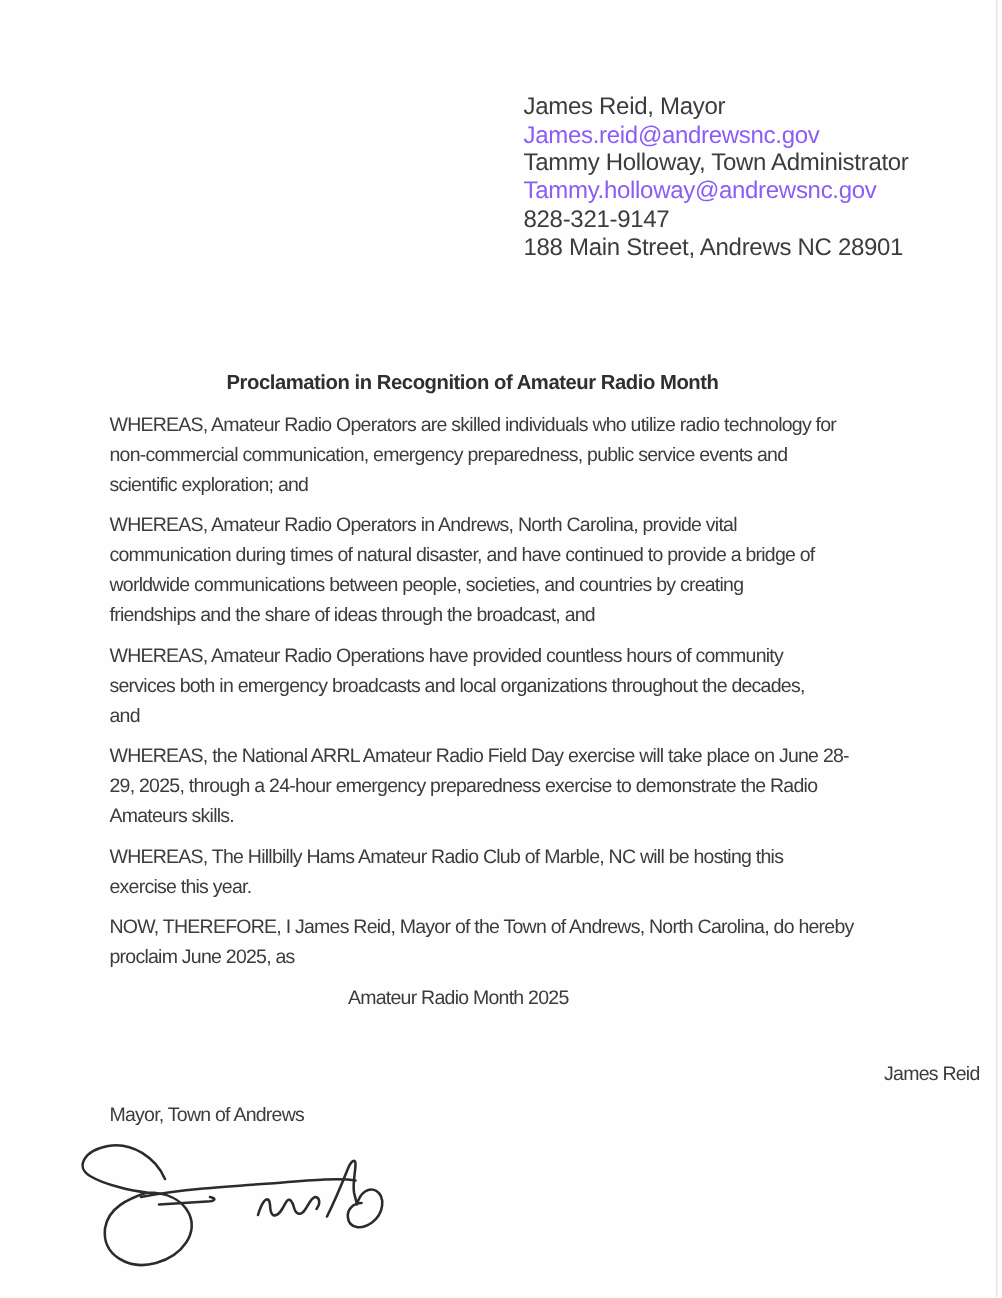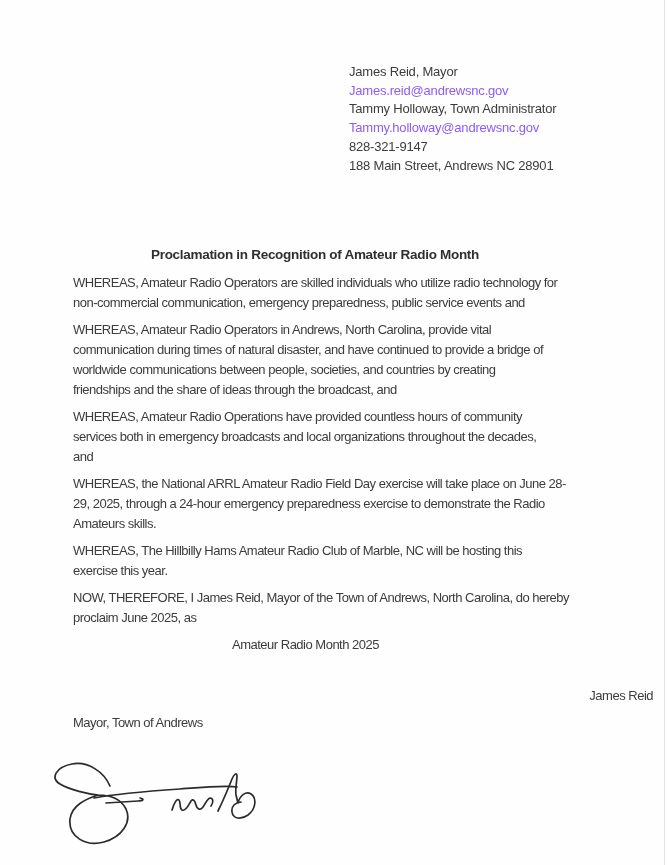--- a/index.html
+++ b/index.html
@@ -16,21 +16,21 @@
   .scan-edge {
     position: absolute;
     right: 3px; top: 0; bottom: 0;
     width: 1px;
     background: #e4e4e4;
   }
   .contact-block {
     position: absolute;
     left: 349px;
     top: 63px;
-    font-size: 13px;
+    font-size: 16px;
     line-height: 18.7px;
     letter-spacing: -0.2px;
     color: #3c3c3c;
     white-space: nowrap;
   }
   .contact-line.muted { color: #8b5cf6; }
   .main-col {
     position: absolute;
     left: 73px;
     top: 215px;
@@ -85,20 +85,21 @@
     <div class="contact-line">188 Main Street, Andrews NC 28901</div>
   </div>
 
   <div class="main-col">
 
     <div class="doc-title">Proclamation in Recognition of Amateur Radio Month</div>
 
     <div class="para">
       <div class="t-line">WHEREAS, Amateur Radio Operators are skilled individuals who utilize radio technology for</div>
       <div class="t-line">non-commercial communication, emergency preparedness, public service events and</div>
+      <div class="t-line">scientific exploration; and</div>
     </div>
 
     <div class="para">
       <div class="t-line">WHEREAS, Amateur Radio Operators in Andrews, North Carolina, provide vital</div>
       <div class="t-line">communication during times of natural disaster, and have continued to provide a bridge of</div>
       <div class="t-line">worldwide communications between people, societies, and countries by creating</div>
       <div class="t-line">friendships and the share of ideas through the broadcast, and</div>
     </div>
 
     <div class="para">

